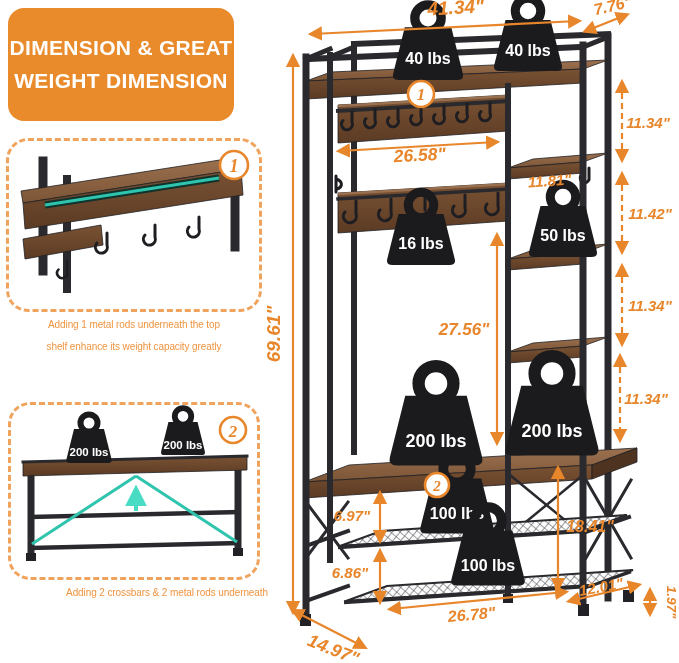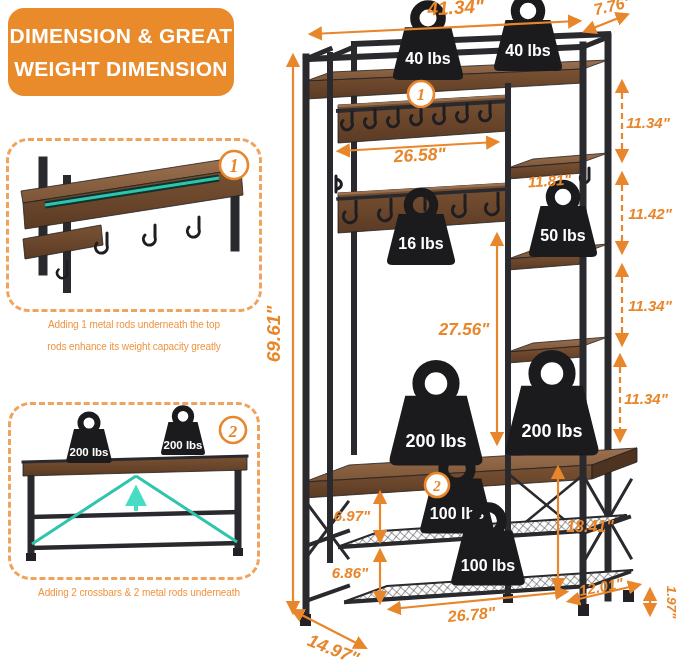--- a/index.html
+++ b/index.html
@@ -1,29 +1,29 @@
 <!DOCTYPE html>
 <html><head>
 <meta charset="utf-8">
 <style>
   html,body{margin:0;padding:0;background:#ffffff;}
   .stage{position:relative;width:679px;height:663px;background:#ffffff;overflow:hidden;
          font-family:"Liberation Sans",sans-serif;}
   .layer{position:absolute;left:0;top:0;width:679px;height:663px;}
-  .banner{position:absolute;left:8px;top:8px;width:226px;height:88px;background:#E98A2B;
+  .banner{position:absolute;left:8px;top:8px;width:226px;height:113px;background:#E98A2B;
           border-radius:16px;color:#ffffff;font-weight:bold;font-size:21px;text-align:center;
           display:flex;flex-direction:column;justify-content:center;gap:9px;letter-spacing:.3px;}
   .inset{position:absolute;border:3px dashed #F0A35C;border-radius:22px;background:#ffffff;}
   .inset svg{position:absolute;left:0;top:0;}
   .inset1{left:6px;top:138px;width:250px;height:168px;}
   .inset2{left:8px;top:402px;width:246px;height:172px;}
   .caption{position:absolute;color:#EF9440;font-size:10px;text-align:center;line-height:22px;
            letter-spacing:-.1px;}
   .cap1{left:0;top:314px;width:268px;}
-  .cap2{left:0;top:582px;width:278px;}
+  .cap2{left:0;top:582px;width:278px;padding-left:28px;}
   
   .mt{stroke:#2A2A2E;stroke-linecap:square;fill:none;}
   .dim{stroke:#E8862B;stroke-width:2.2;fill:none;}
   .dimd{stroke-dasharray:6 4;}
   text{font-family:"Liberation Sans",sans-serif;}
   .dt{fill:#E8862B;font-style:italic;font-weight:bold;text-anchor:middle;}
   .wt{fill:#ffffff;font-weight:bold;text-anchor:middle;}
   .bdg{fill:#ffffff;stroke:#E8862B;stroke-width:2.6;}
   .bdgt{fill:#E8862B;font-weight:bold;font-style:italic;text-anchor:middle;
         font-family:"Liberation Serif",serif;}
@@ -255,21 +255,21 @@
     <path class="hook" transform="translate(190,76)" d="M0 0 v12 a6 6 0 1 1 -10 -2"></path>
     <path class="hook" transform="translate(58,120) scale(0.85)" d="M0 0 v12 a6 6 0 1 1 -10 -2"></path>
     <g>
       <circle class="bdg" cx="225" cy="24" r="14"></circle>
       <text class="bdgt" x="225" y="31" font-size="18">1</text>
     </g>
   </svg>
 </div>
 <div class="caption cap1">
   <div>Adding 1 metal rods underneath the top</div>
-  <div>rods enhance its weight capacity greatly</div>
+  <div>shelf enhance its weight capacity greatly</div>
 </div>
 
 <div class="inset inset2">
   <svg viewBox="0 0 246 172" width="246" height="172">
     <line class="mt" x1="20" y1="60" x2="20" y2="150" stroke-width="7"></line>
     <line class="mt" x1="227" y1="55" x2="227" y2="145" stroke-width="7"></line>
     <rect x="15" y="148" width="10" height="8" fill="#222226"></rect>
     <rect x="222" y="143" width="10" height="8" fill="#222226"></rect>
     <polygon class="face" points="12,57 236,51 236,65 12,71" fill="url(#gWoodFront)"></polygon>
     <line class="mt" x1="12" y1="57" x2="236" y2="51" stroke-width="3"></line>

